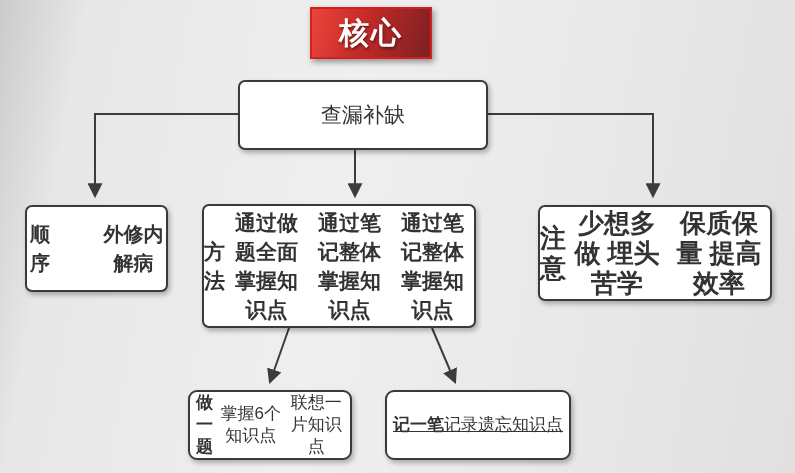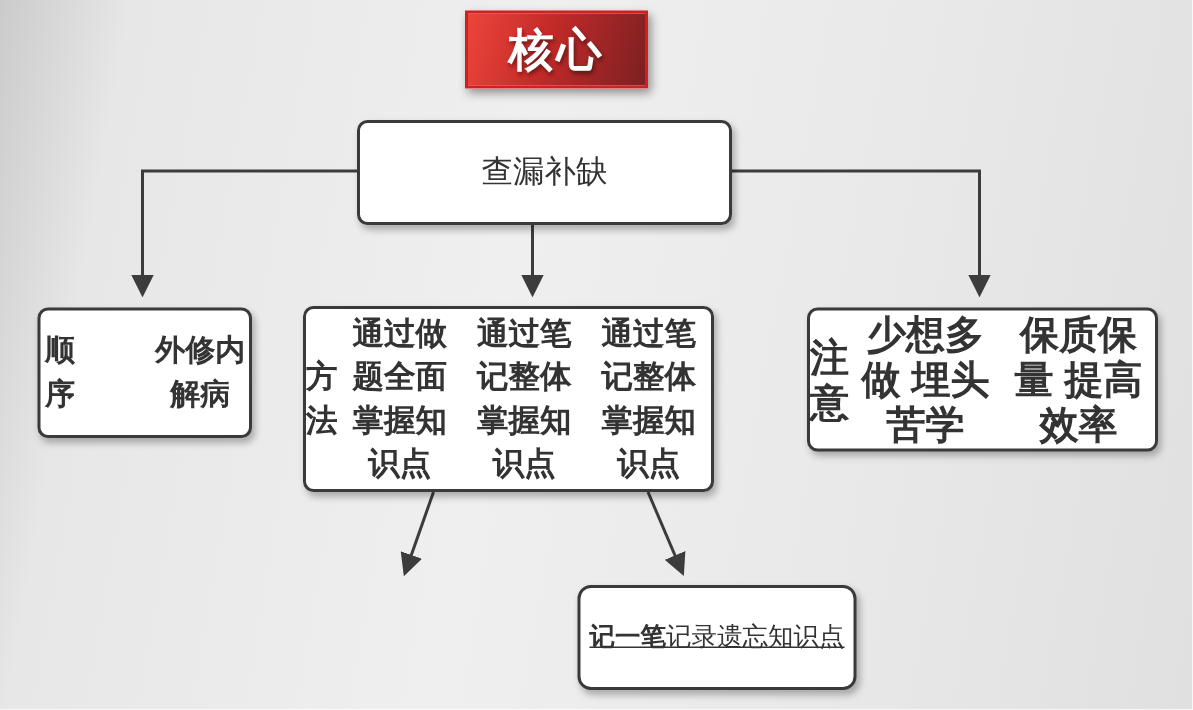--- a/index.html
+++ b/index.html
@@ -127,19 +127,24 @@
     <div>通过笔记整体掌握知识点</div>
     <div>通过笔记整体掌握知识点</div>
   </div>
 
   <div class="node node-attention">
     <div class="node-title">注意</div>
     <div>少想多做 埋头苦学</div>
     <div>保质保量 提高效率</div>
   </div>
 
+  <div class="node node-leaf node-doone">
+    <div class="node-title">做一题</div>
+    <div>掌握6个知识点</div>
+    <div>联想一片知识点</div>
+  </div>
 
   <div class="node node-leaf node-noteone">
     <div class="node-title">记一笔</div>
     <div>记录遗忘知识点</div>
   </div>
 
 </div>
 
 </body></html>

